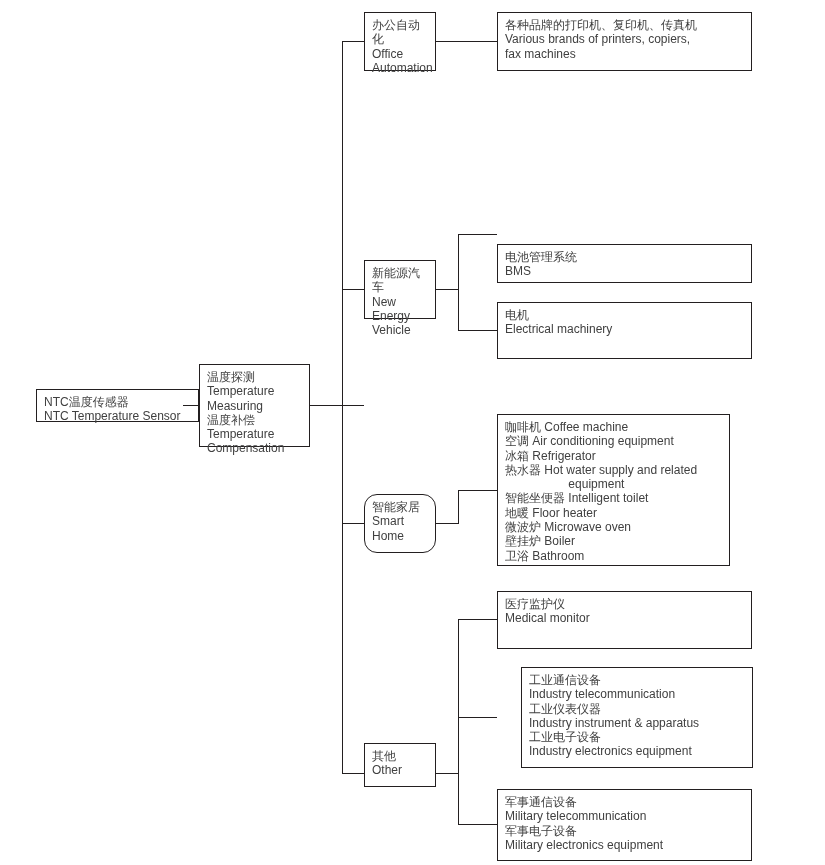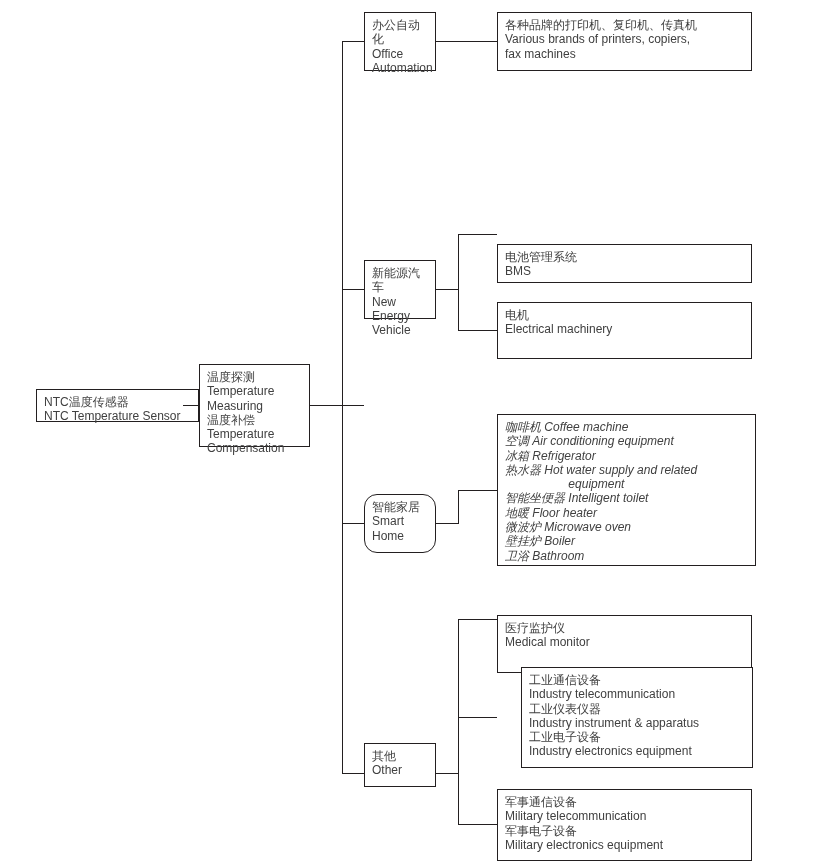--- a/index.html
+++ b/index.html
@@ -59,34 +59,34 @@
 New Energy
 Vehicle</div>
   <div class="node" style="left:497px; top:220px; width:255px; height:39px;margin-top:24px;">电池管理系统
 BMS</div>
   <div class="node" style="left:497px; top:302px; width:255px; height:57px;">电机
 Electrical machinery</div>
 
   <div class="node" style="left:364px; top:494px; width:72px; height:59px;border-radius:13px;">智能家居
 Smart
 Home</div>
-  <div class="node" style="left:497px; top:414px; width:259px; height:152px;font-style:italic;">咖啡机 Coffee machine
+  <div class="node" style="left:497px; top:414px; width:233px; height:152px;">咖啡机 Coffee machine
 空调 Air conditioning equipment
 冰箱 Refrigerator
 热水器 Hot water supply and related
                    equipment
 智能坐便器 Intelligent toilet
 地暖 Floor heater
 微波炉 Microwave oven
 壁挂炉 Boiler
 卫浴 Bathroom</div>
 
   <div class="node" style="left:364px; top:743px; width:72px; height:44px;">其他
 Other</div>
-  <div class="node" style="left:497px; top:591px; width:255px; height:58px;margin-top:24px;">医疗监护仪
+  <div class="node" style="left:497px; top:591px; width:255px; height:58px;">医疗监护仪
 Medical monitor</div>
   <div class="node" style="left:497px; top:667px; width:232px; height:101px;margin-left:24px;">工业通信设备
 Industry telecommunication
 工业仪表仪器
 Industry instrument &amp; apparatus
 工业电子设备
 Industry electronics equipment</div>
   <div class="node" style="left:497px; top:789px; width:255px; height:72px;">军事通信设备
 Military telecommunication
 军事电子设备

